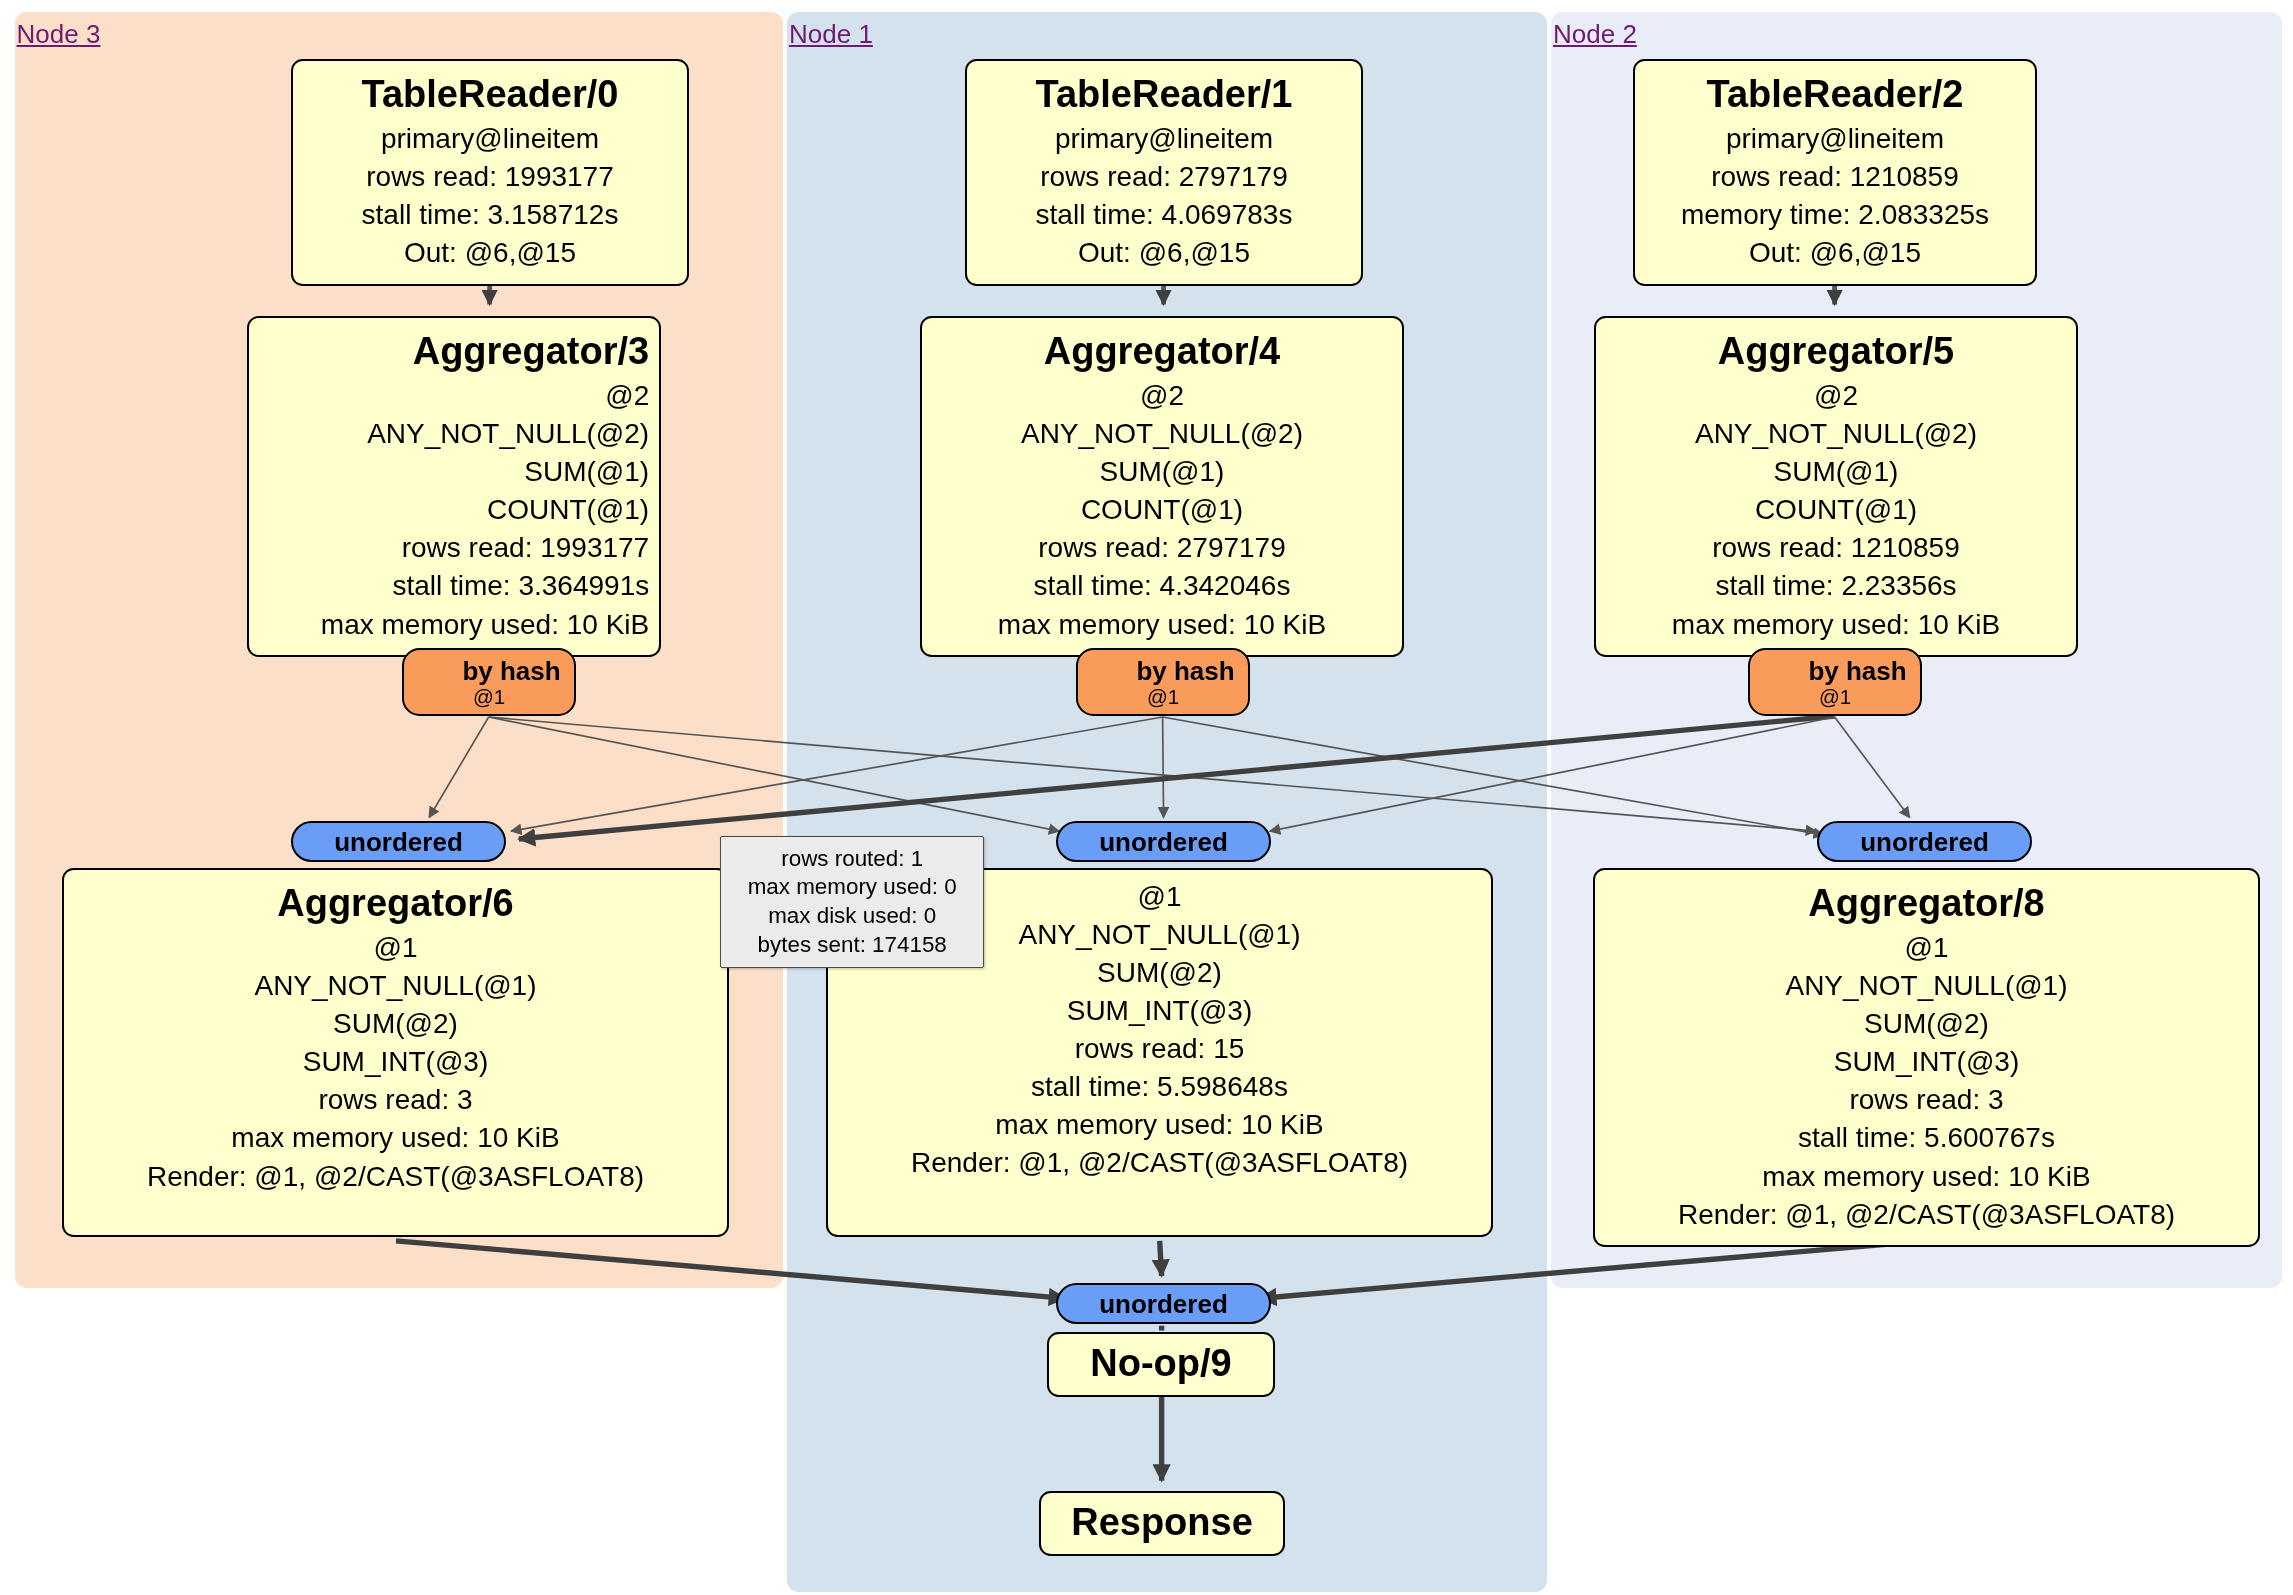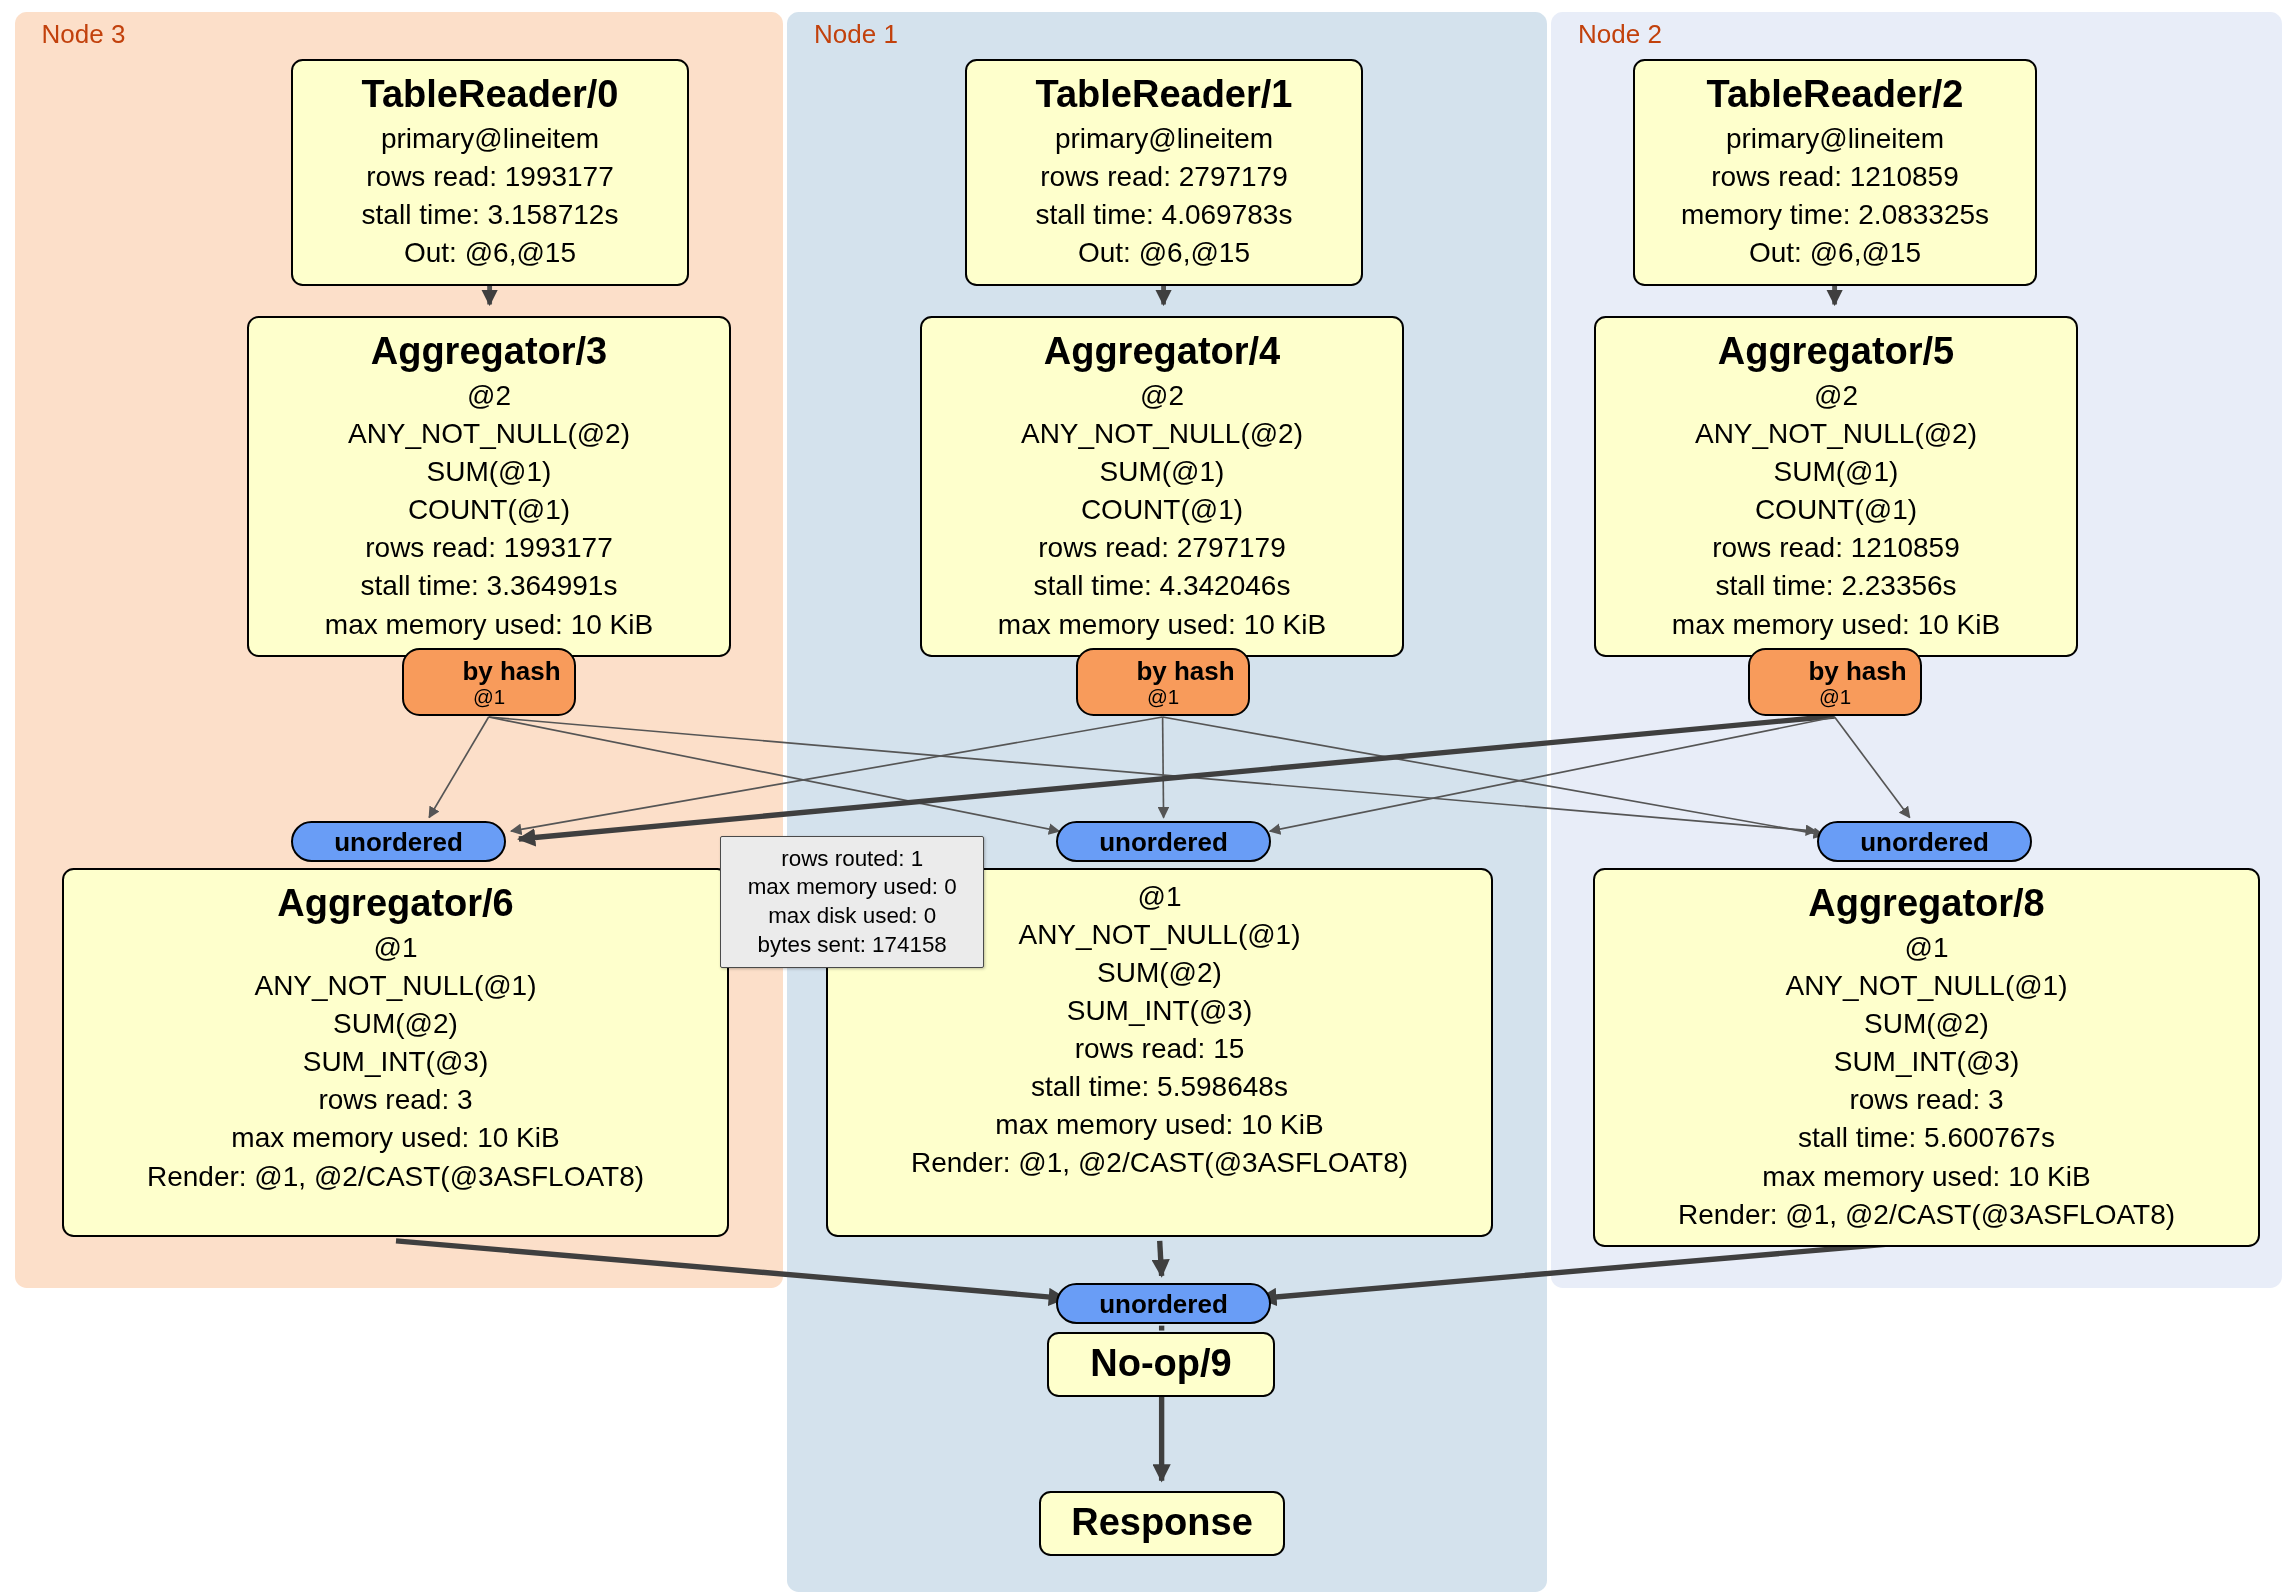--- a/index.html
+++ b/index.html
@@ -1,20 +1,20 @@
 <!DOCTYPE html>
 <html><head>
 <meta charset="utf-8">
 <style>
   html,body { margin:0; padding:0; background:#ffffff; }
   body { font-family:"Liberation Sans", sans-serif; color:#000; }
   .canvas { position:relative; width:2294px; height:1596px; background:#ffffff; overflow:hidden; }
 
   .region { position:absolute; border-radius:11.7px; z-index:1; }
-  .region-label { position:absolute; top:7.8px; left:27px; font-size:26px; color:#c2410c; }
+  .region-label { position:absolute; top:7.8px; left:2px; font-size:26px; color:#701a75;text-decoration:underline; }
 
   svg.edges { position:absolute; left:0; top:0; z-index:2; }
   .e-thin  { stroke:#555555; stroke-width:1.7; fill:none; }
   .e-mid   { stroke:#565656; stroke-width:5;   fill:none; }
   .e-thick { stroke:#3f3f3f; stroke-width:5.5; fill:none; }
 
   .proc { position:absolute; background:#feffcc; border:2px solid #000; border-radius:11.7px;
           padding:7.8px 9.8px 11.7px; text-align:center; z-index:3; box-sizing:border-box; }
   .proc-title { font-weight:bold; font-size:38px; line-height:1.35; }
   .proc .line { font-size:28px; line-height:1.36; white-space:nowrap; }
@@ -103,21 +103,21 @@
   <div class="proc" style="left:1633px; top:59px; width:404px; min-height:217px;">
     <div class="proc-title">TableReader/2</div>
     <div>
         <div class="line">primary@lineitem</div>
         <div class="line">rows read: 1210859</div>
         <div class="line">memory time: 2.083325s</div>
         <div class="line">Out: @6,@15</div>
       </div>
   </div>
 
-  <div class="proc" style="left:247px; top:316px; width:484px; min-height:332px;">
+  <div class="proc" style="left:247px; top:316px; width:414px; min-height:332px;text-align:right;">
     <div class="proc-title">Aggregator/3</div>
     <div>
         <div class="line">@2</div>
         <div class="line">ANY_NOT_NULL(@2)</div>
         <div class="line">SUM(@1)</div>
         <div class="line">COUNT(@1)</div>
         <div class="line">rows read: 1993177</div>
         <div class="line">stall time: 3.364991s</div>
         <div class="line">max memory used: 10 KiB</div>
       </div>

